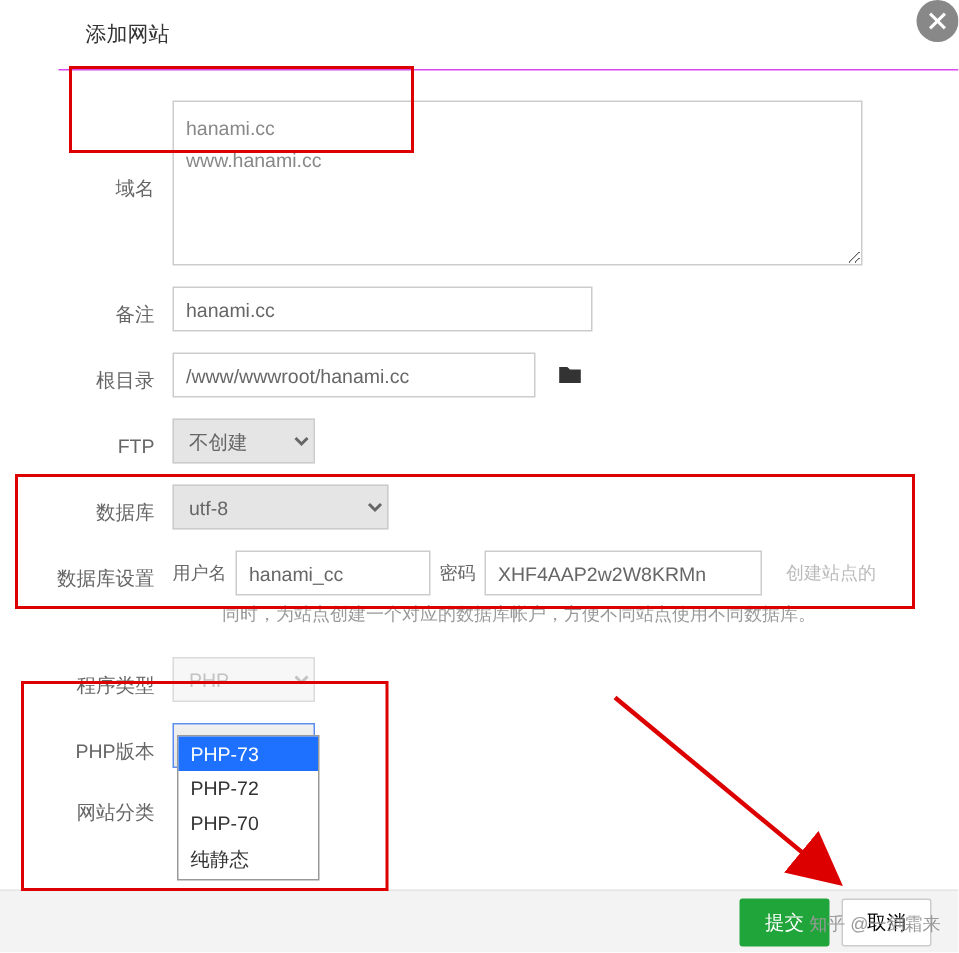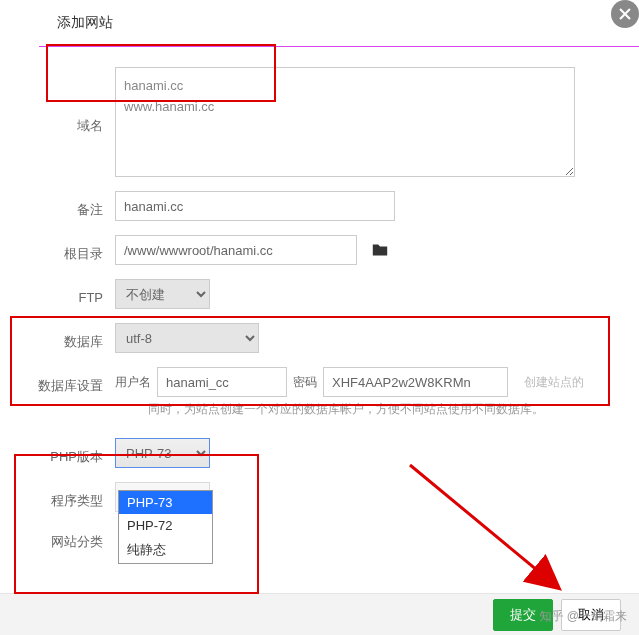--- a/index.html
+++ b/index.html
@@ -255,48 +255,49 @@
     <div class="form-control">
       <span class="sub-label">用户名</span>
       <input type="text" class="input-user" value="hanami_cc" style="">
       <span class="sub-label">密码</span>
       <input type="text" class="input-pass" value="XHF4AAP2w2W8KRMn" style="">
       <span class="hint-text" style="margin-left:10px;">创建站点的</span>
     </div>
   </div>
   <div class="hint-line" style="margin-left:118px;margin-bottom:20px;">同时，为站点创建一个对应的数据库帐户，方便不同站点使用不同数据库。</div>
 
+  <div class="form-row">
+    <div class="form-label">程序类型</div>
+    <div class="form-control">
+      <select class="sel-type" disabled="">
+        <option>PHP</option>
+      </select>
+    </div>
+  </div>
+
   <div class="form-row" style="position:relative;">
     <div class="form-label">PHP版本</div>
     <div class="form-control" style="position:relative;">
       <select class="sel-php">
         <option>PHP-73</option>
       </select>
     </div>
   </div>
 
   <div class="form-row">
-    <div class="form-label">程序类型</div>
-    <div class="form-control">
-      <select class="sel-type" disabled="">
-        <option>PHP</option>
-      </select>
-    </div>
-  </div>
-
-  <div class="form-row">
     <div class="form-label">网站分类</div>
     <div class="form-control"></div>
   </div>
 
 </div>
 
 <div class="dropdown-open" id="php-dropdown" style="left:118px; top:490px;">
     <div class="dropdown-item selected">PHP-73</div>
     <div class="dropdown-item">PHP-72</div>
+    <div class="dropdown-item">PHP-70</div>
     <div class="dropdown-item">纯静态</div>
   </div>
 
 <div class="highlight-red" style="left:46px; top:44px; width:230px; height:58px;"></div>
 <div class="highlight-red" style="left:10px; top:316px; width:600px; height:90px;"></div>
 <div class="highlight-red" style="left:14px; top:454px; width:245px; height:140px;"></div>
 
 <svg class="arrow-svg" style="left:400px; top:455px; width:180px; height:150px;" viewBox="0 0 180 150">
   <defs>
     <marker id="ah" markerWidth="12" markerHeight="12" refX="9" refY="6" orient="auto">

